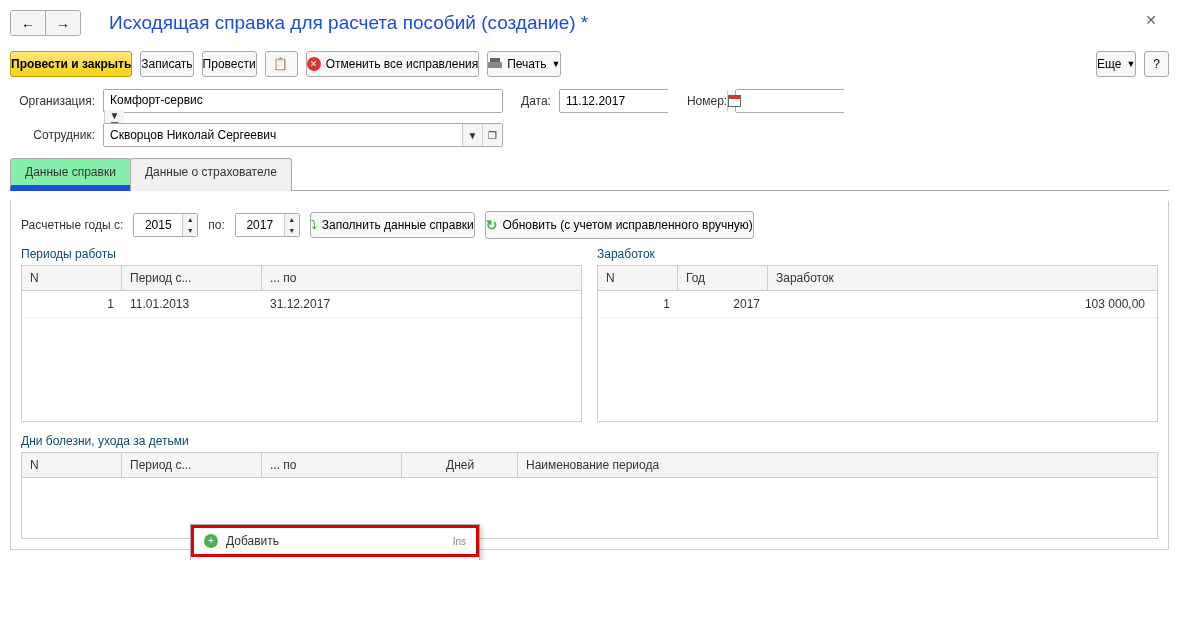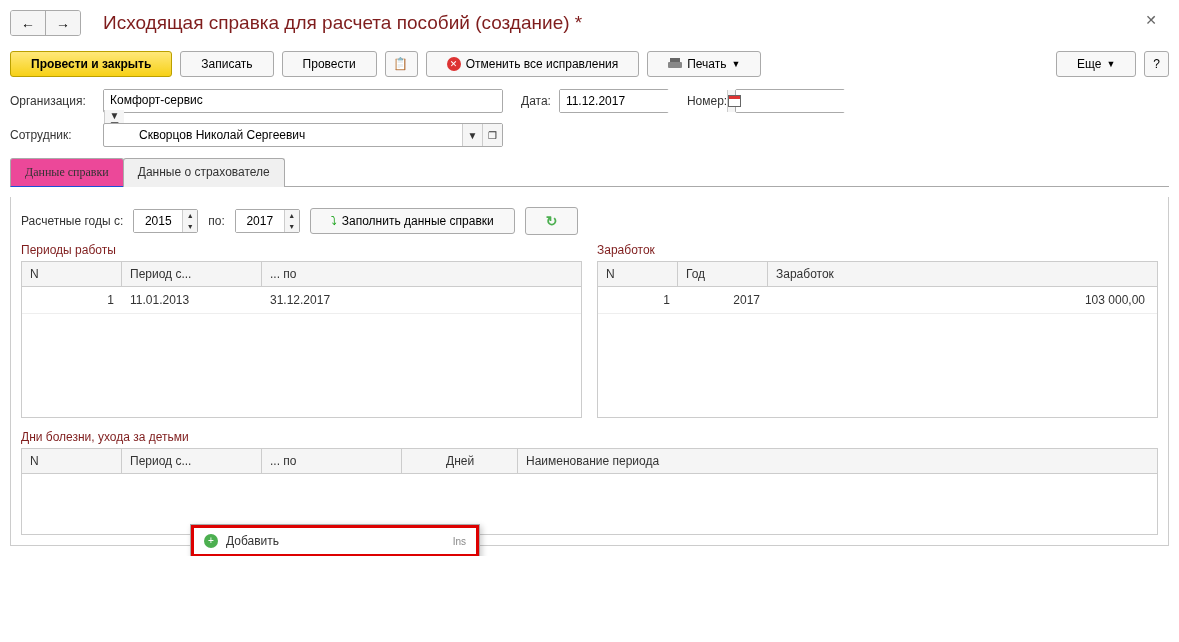--- a/index.html
+++ b/index.html
@@ -1,44 +1,44 @@
 <!DOCTYPE html>
 <html><head>
   <meta charset="utf-8">
   <style>
     * { box-sizing: border-box; margin: 0; padding: 0; }
     body { font-family: Arial, sans-serif; font-size: 12px; color: #333; background: #fff; padding: 10px; width: 1179px; position: relative; }
     .nav-top { display: flex; align-items: center; gap: 10px; margin-bottom: 15px; }
     .nav-arrows { display: flex; border: 1px solid #aaa; border-radius: 3px; overflow: hidden; }
     .nav-arrows button { background: #f5f5f5; border: none; border-right: 1px solid #aaa; padding: 4px 10px; cursor: pointer; font-size: 14px; }
     .nav-arrows button:last-child { border-right: none; }
-    .page-title { font-size: 19px; color: #7f1d1d; margin-left: 12px; }
+    .page-title { font-size: 19px; color: #1d4ed8; margin-left: 18px; }
     .close-x { position: absolute; right: 22px; top: 12px; font-size: 14px; color: #666; cursor: pointer; }
     .toolbar { display: flex; gap: 8px; margin-bottom: 12px; align-items: center; }
-    .btn { border: 1px solid #aaa; border-radius: 3px; padding: 5px 20px; background: #f8f8f8; cursor: pointer; font-size: 12px; display: inline-flex; align-items: center; gap: 5px; }
+    .btn { border: 1px solid #aaa; border-radius: 3px; padding: 5px 0; background: #f8f8f8; cursor: pointer; font-size: 12px; display: inline-flex; align-items: center; gap: 5px; }
     .btn-primary { background: linear-gradient(#ffe87a, #f7d117); border-color: #bba000; font-weight: bold; }
     .btn-icon { padding: 5px 8px; }
     .spacer { flex: 1; }
     .form-row { display: flex; align-items: center; gap: 8px; margin-bottom: 10px; }
-    .form-label { display: inline-block; width: 85px; }
+    .form-label { display: inline-block; width: 85px; text-align: right; }
     .input-combo { display: flex; border: 1px solid #aaa; border-radius: 2px; background: #fff; height: 24px; }
     .input-combo input { border: none; padding: 3px 6px; outline: none; font-size: 12px; }
     .input-combo .dd, .input-combo .pick { border-left: 1px solid #ccc; width: 20px; display: flex; align-items: center; justify-content: center; cursor: pointer; background: #f5f5f5; font-size: 10px; }
     .tabs { display: flex; border-bottom: 1px solid #aaa; margin-bottom: 10px; }
     .tab { border: 1px solid #aaa; border-bottom: none; padding: 6px 14px; background: #f0f0f0; cursor: pointer; margin-right: -1px; border-radius: 3px 3px 0 0; position: relative; top: 1px; }
-    .tab.active { background: #ec4899; border-bottom: 1px solid #1d4ed8; font-family: Liberation Serif, serif; }
+    .tab.active { background: #86efac; border-bottom: 6px solid #1d4ed8; }
     .tab-content { border: 1px solid #ccc; border-top: none; padding: 10px; }
     .calc-row { display: flex; align-items: center; gap: 10px; margin-bottom: 8px; }
     .spinner { display: flex; border: 1px solid #aaa; border-radius: 2px; height: 24px; }
     .spinner input { border: none; width: 48px; text-align: center; font-size: 12px; outline: none; }
     .spinner .spin-btns { display: flex; flex-direction: column; border-left: 1px solid #ccc; }
     .spinner .spin-btns span { font-size: 7px; height: 11px; width: 14px; text-align: center; cursor: pointer; background: #f5f5f5; line-height: 11px; }
     .two-col { display: flex; gap: 15px; margin-bottom: 12px; }
     .panel { flex: 1; }
-    .panel-title { color: #7f1d1d; font-size: 12px; margin-bottom: 4px; }
+    .panel-title { color: #0c4a6e; font-size: 12px; margin-bottom: 4px; }
     .grid { border: 1px solid #ccc; }
     .grid-header { display: flex; background: #f5f5f5; border-bottom: 1px solid #ccc; }
     .grid-header > div { padding: 5px 8px; border-right: 1px solid #ccc; font-size: 12px; }
     .grid-header > div:last-child { border-right: none; flex: 1; }
     .grid-body { min-height: 130px; background: #fff; }
     .grid-row { display: flex; border-bottom: 1px solid #eee; }
     .grid-row > div { padding: 6px 8px; }
     .grid-body.tall { min-height: 60px; }
     .ctx-menu { position: absolute; left: 190px; top: 524px; background: #fff; border: 1px solid #aaa; box-shadow: 2px 2px 6px rgba(0,0,0,0.2); width: 290px; }
     .ctx-item { display: flex; align-items: center; padding: 6px 10px; gap: 8px; cursor: pointer; }
@@ -108,21 +108,21 @@
       </div>
   </div>
   <span style="margin-left:10px;">Номер:</span>
   <div class="input-combo" style="width:110px;">
     <input style="flex: 1 1 0%;" value="">
   </div>
 </div>
 
 <div class="form-row">
   <span class="form-label">Сотрудник:</span>
-  <div class="input-combo" style="width:400px;padding-left:29px;">
+  <div class="input-combo" style="width:400px;">
     <input style="flex: 1 1 0%;" value="Скворцов Николай Сергеевич">
     <div class="dd">▼</div>
     <div class="pick">❐</div>
   </div>
 </div>
 
 <div class="tabs">
   <div class="tab active">Данные справки</div>
   <div class="tab">Данные о страхователе</div>
 </div>
@@ -144,20 +144,21 @@
           <span>▲</span>
           <span>▼</span>
         </div>
     </div>
     <button class="btn">
       <span style="color:#090;">⤵</span>
       <span>Заполнить данные справки</span>
     </button>
     <button class="btn">
       <span class="icon-refresh">↻</span>
+      <span>Обновить (с учетом исправленного вручную)</span>
     </button>
   </div>
 
   <div class="two-col">
     <div class="panel">
       <div class="panel-title">Периоды работы</div>
       <div class="grid">
         <div class="grid-header">
           <div style="width:100px;">N</div>
           <div style="width:140px;">Период с...</div>

